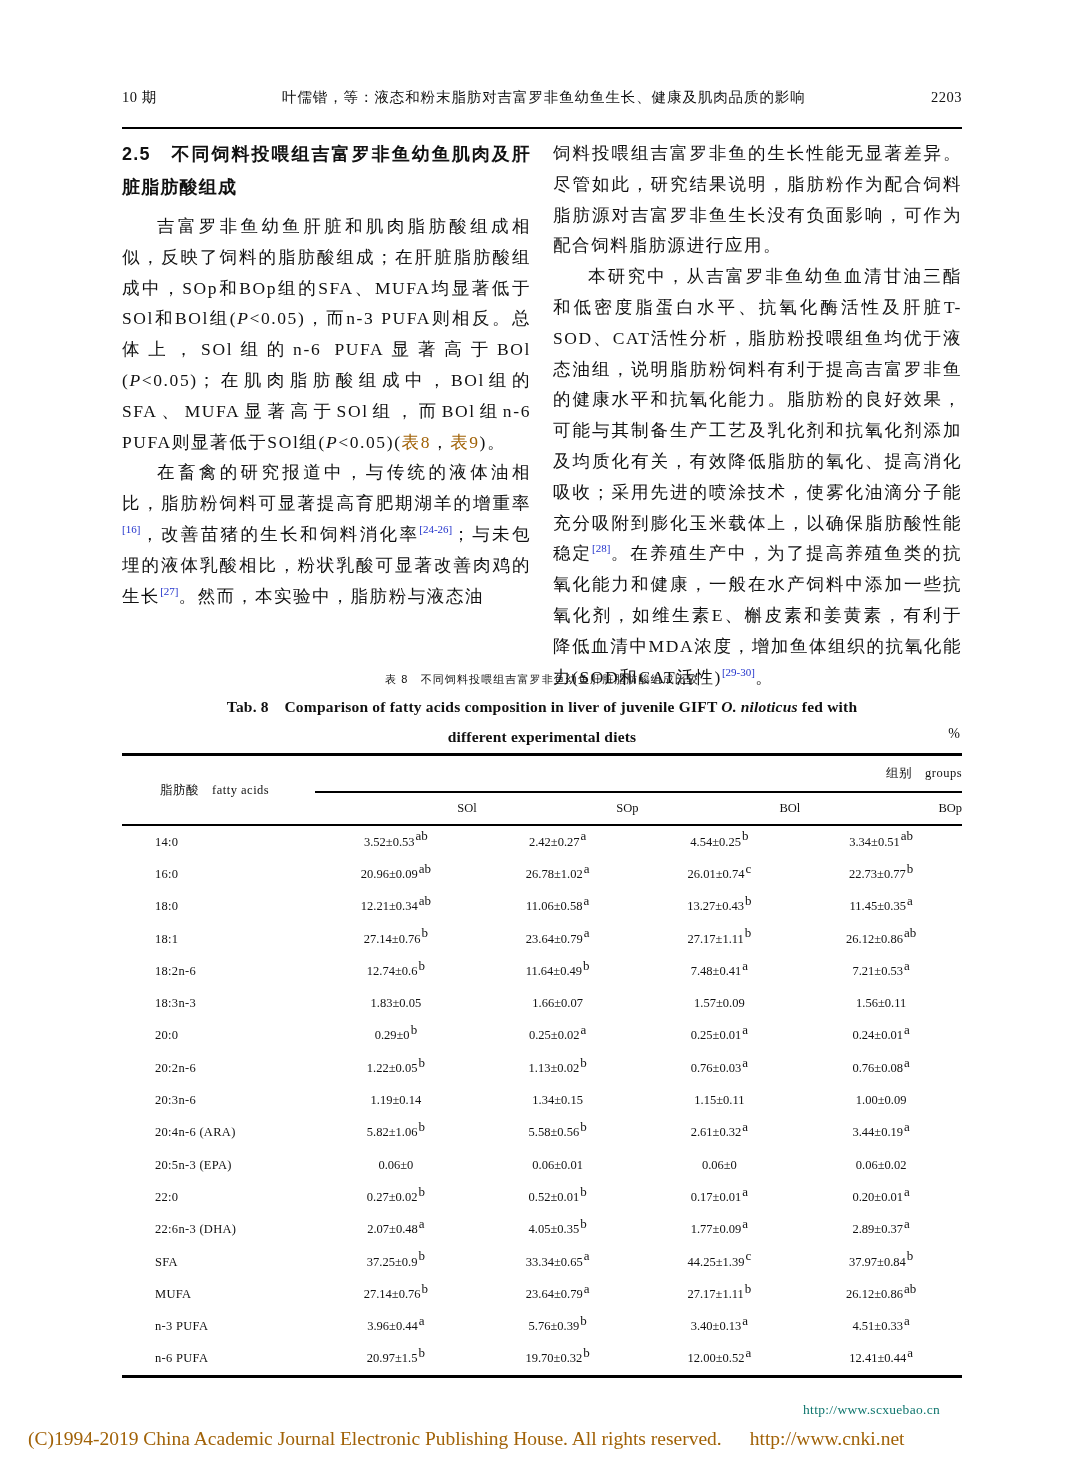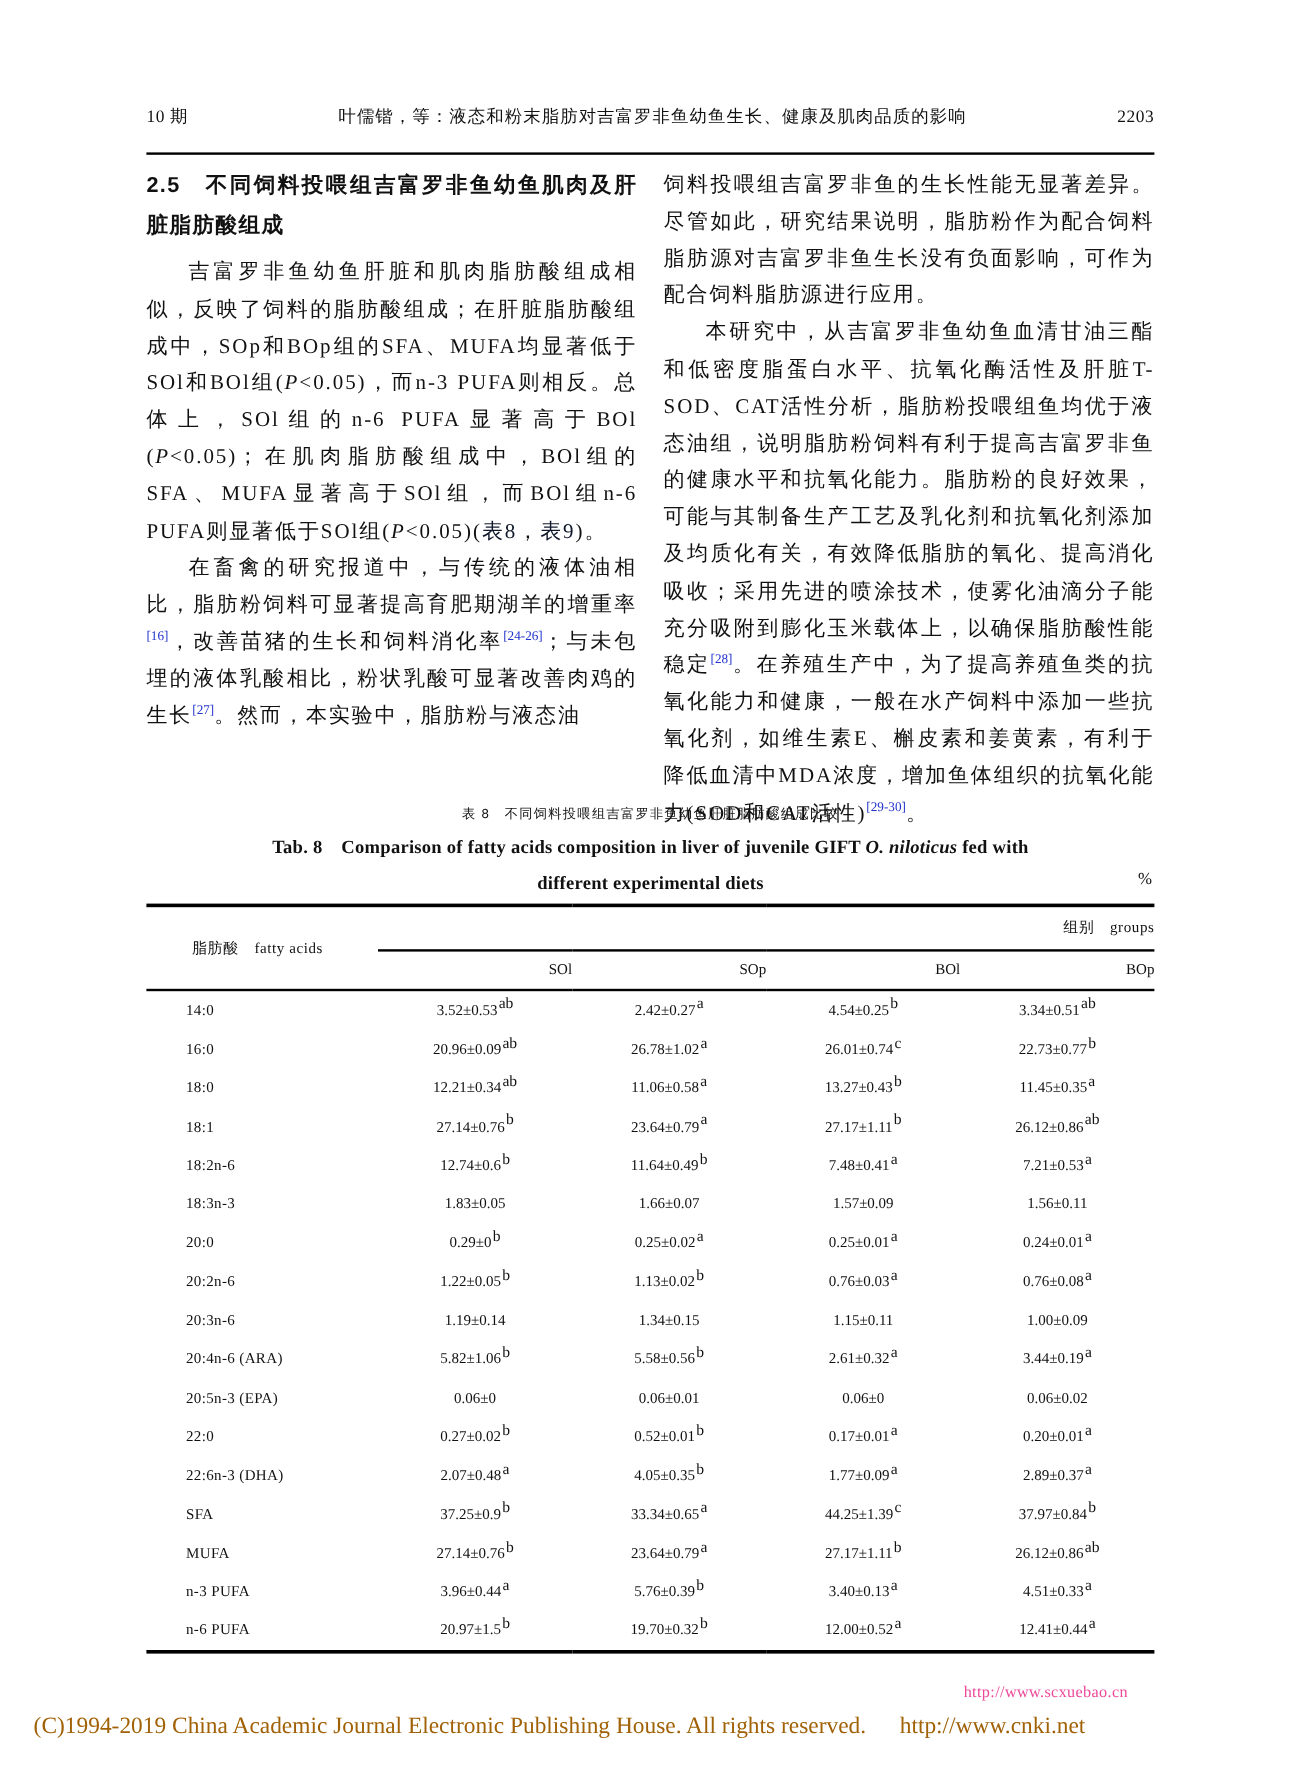--- a/index.html
+++ b/index.html
@@ -16,21 +16,21 @@
   .col{position:absolute;top:138px;width:409px;font-size:17.5px;line-height:30.8px;
        text-align:justify;letter-spacing:1.6px;}
   .col.left{left:122px;}
   .col.right{left:553px;}
   .col p{margin:0;}
   .indent{text-indent:2em;}
   h2{font-family:"Liberation Sans","DejaVu Sans",sans-serif;font-weight:bold;
      font-size:18px;line-height:33px;margin:0 0 7px 0;letter-spacing:1.2px;text-align:justify;}
   .h3{margin-top:20px;margin-bottom:16px;}
   sup.ref{color:#2233cc;font-size:11px;line-height:0;letter-spacing:0;}
-  .tlink{color:#0f172a;}
+  .tlink{color:#a16207;}
 
   
   .caption{position:absolute;top:666px;left:122px;width:840px;text-align:center;}
   .cap-cn{font-family:"Liberation Sans","DejaVu Sans",sans-serif;font-weight:normal;
           font-size:11px;letter-spacing:1.1px;line-height:26px;}
   .cap-en{font-weight:bold;font-size:15.5px;line-height:30px;letter-spacing:.2px;}
   .cap-en2-wrap{position:relative;line-height:30px;}
   .unit{position:absolute;right:2px;bottom:3px;font-size:14px;font-weight:normal;}
 
   
@@ -44,21 +44,21 @@
   .grouphead{height:35px;border-bottom:2px solid #000;letter-spacing:.5px;}
   thead tr.sub td{height:31px;border-bottom:2.5px solid #000;}
   .rowhead{text-align:left !important;padding-left:38px !important;
            border-bottom:2.5px solid #000;letter-spacing:.5px;}
   tbody td{height:32.3px;}
   td.rname{text-align:left;padding-left:33px;letter-spacing:.3px;}
   td.val{text-align:center;}
   sup.tsup{font-size:13px;line-height:0;margin-left:1px;}
 
   
-  .flink{position:absolute;top:1402px;right:144px;color:#ec4899;font-size:13.5px;
+  .flink{position:absolute;top:1402px;right:144px;color:#0f766e;font-size:13.5px;
          text-decoration:none;letter-spacing:.3px;cursor:pointer;}
   .wmark{position:absolute;top:1428px;left:28px;width:1040px;color:#a16207;
          font-size:19.5px;white-space:nowrap;display:flex;gap:28px;}
 </style>
 </head>
 <body>
 
 <div class="page">
 
   <div class="header">

